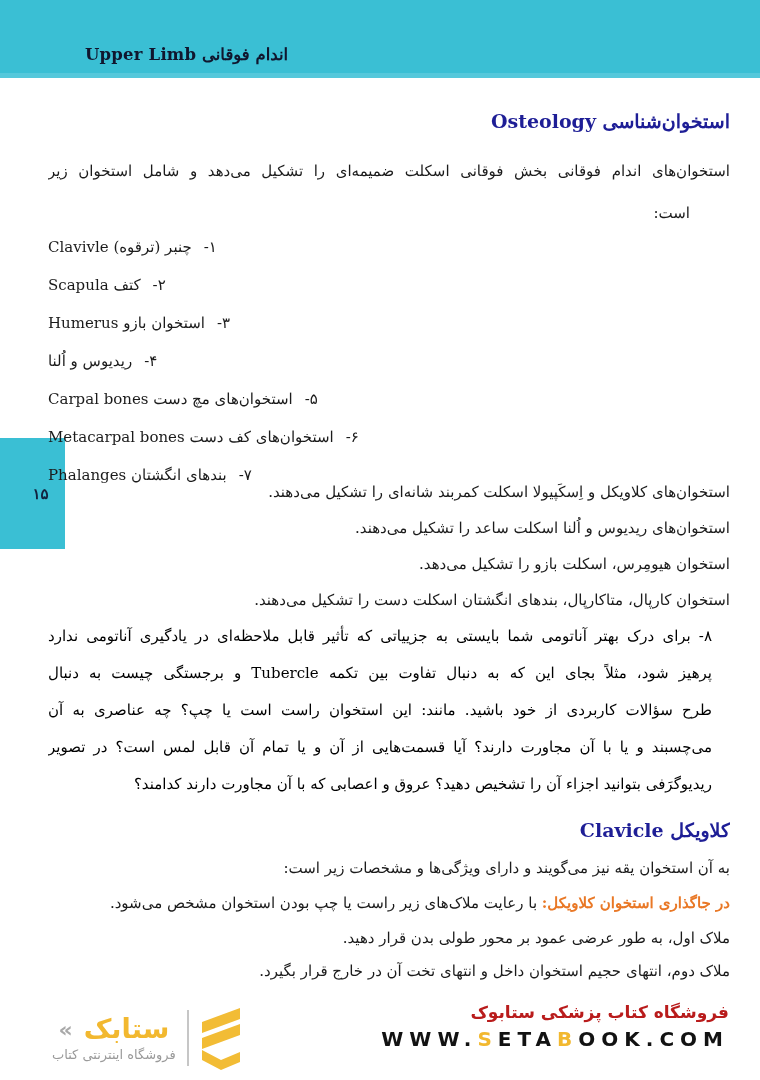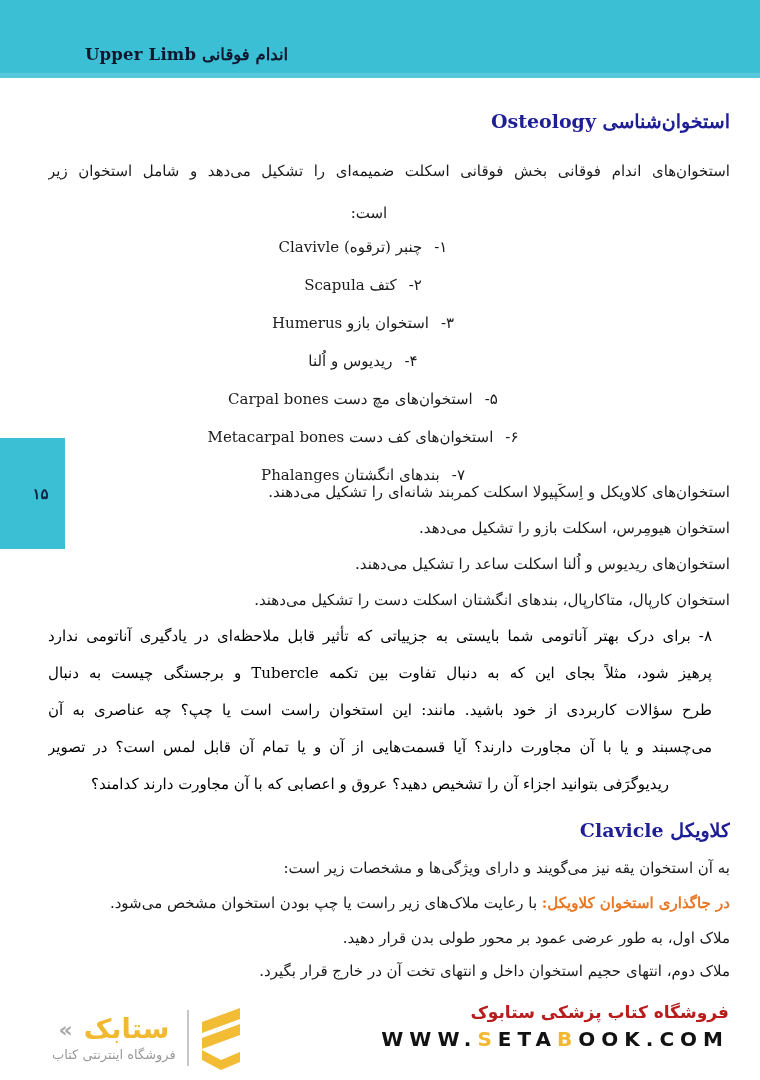--- a/index.html
+++ b/index.html
@@ -28,36 +28,36 @@
     position:absolute; left:48px; right:30px; direction:rtl; text-align:right;
     font-size:15px; color:#1b1b1b; line-height:28px; height:28px; overflow:hidden;
   }
   .just { text-align:justify; text-align-last:justify; }
   .flush-left { text-align:left; }
 
   .sec-heading { font-size:19px; font-weight:bold; color:#1E1E96; line-height:30px; height:30px; }
 
   #h1 { top:106px; }
   #intro1 { top:157px; }
-  #intro2 { top:199px; padding-right:40px;text-align:center; }
+  #intro2 { top:199px; padding-right:40px; }
 
   #bones { position:absolute; top:228px; left:48px; right:30px; direction:rtl; }
   .bone-item {
-    height:38px; line-height:38px; padding-right:52px; text-align:center;
+    height:38px; line-height:38px; padding-right:52px; text-align:left;
     font-size:15px; color:#1b1b1b; overflow:hidden;
   }
   .bone-num { display:inline-block; margin-left:12px; }
 
   #notes { position:absolute; top:474px; left:48px; right:30px; direction:rtl; }
   .note-line { height:36px; line-height:36px; text-align:right; font-size:15px; color:#1b1b1b; overflow:hidden; }
 
   #tips { position:absolute; top:618px; left:48px; right:48px; direction:rtl; }
   .tip-line { height:37px; line-height:37px; font-size:15px; color:#000000; text-align:right; overflow:hidden; }
   .tip-line.just { text-align:justify; text-align-last:justify; }
-  .tip-line.flush-left { text-align:center; }
+  .tip-line.flush-left { text-align:right; }
 
   #h2 { top:815px; }
   #cp1 { top:853px; line-height:30px; height:30px; }
   #cp2 { top:888px; line-height:30px; height:30px; }
   #cp3 { top:923px; line-height:30px; height:30px; }
   #cp4 { top:956px; line-height:30px; height:30px; }
   .orange-lead { color:#E97826; font-weight:bold; }
 
   
   .footer-right { position:absolute; right:31px; top:1002px; text-align:right; direction:rtl; }
@@ -127,22 +127,22 @@
     <div class="bone-item">
       <span class="bone-num">۶-</span><span>استخوان‌های کف دست Metacarpal bones</span>
     </div>
     <div class="bone-item">
       <span class="bone-num">۷-</span><span>بندهای انگشتان Phalanges</span>
     </div>
   </div>
 
   <div id="notes">
     <div class="note-line">استخوان‌های کلاویکل و اِسکَپیولا اسکلت کمربند شانه‌ای را تشکیل می‌دهند.</div>
+    <div class="note-line">استخوان‌های ریدیوس و اُلنا اسکلت ساعد را تشکیل می‌دهند.</div>
     <div class="note-line">استخوان هیومِرس، اسکلت بازو را تشکیل می‌دهد.</div>
-    <div class="note-line">استخوان‌های ریدیوس و اُلنا اسکلت ساعد را تشکیل می‌دهند.</div>
     <div class="note-line">استخوان کارپال، متاکارپال، بندهای انگشتان اسکلت دست را تشکیل می‌دهند.</div>
   </div>
 
   <div id="tips">
     <div class="tip-line just">۸- برای درک بهتر آناتومی شما بایستی به جزییاتی که تأثیر قابل ملاحظه‌ای در یادگیری آناتومی ندارد</div>
     <div class="tip-line just">پرهیز شود، مثلاً بجای این که به دنبال تفاوت بین تکمه Tubercle و برجستگی چیست به دنبال</div>
     <div class="tip-line just">طرح سؤالات کاربردی از خود باشید. مانند: این استخوان راست است یا چپ؟ چه عناصری به آن</div>
     <div class="tip-line just">می‌چسبند و یا با آن مجاورت دارند؟ آیا قسمت‌هایی از آن و یا تمام آن قابل لمس است؟ در تصویر</div>
     <div class="tip-line flush-left">ریدیوگرَفی بتوانید اجزاء آن را تشخیص دهید؟ عروق و اعصابی که با آن مجاورت دارند کدامند؟</div>
   </div>

